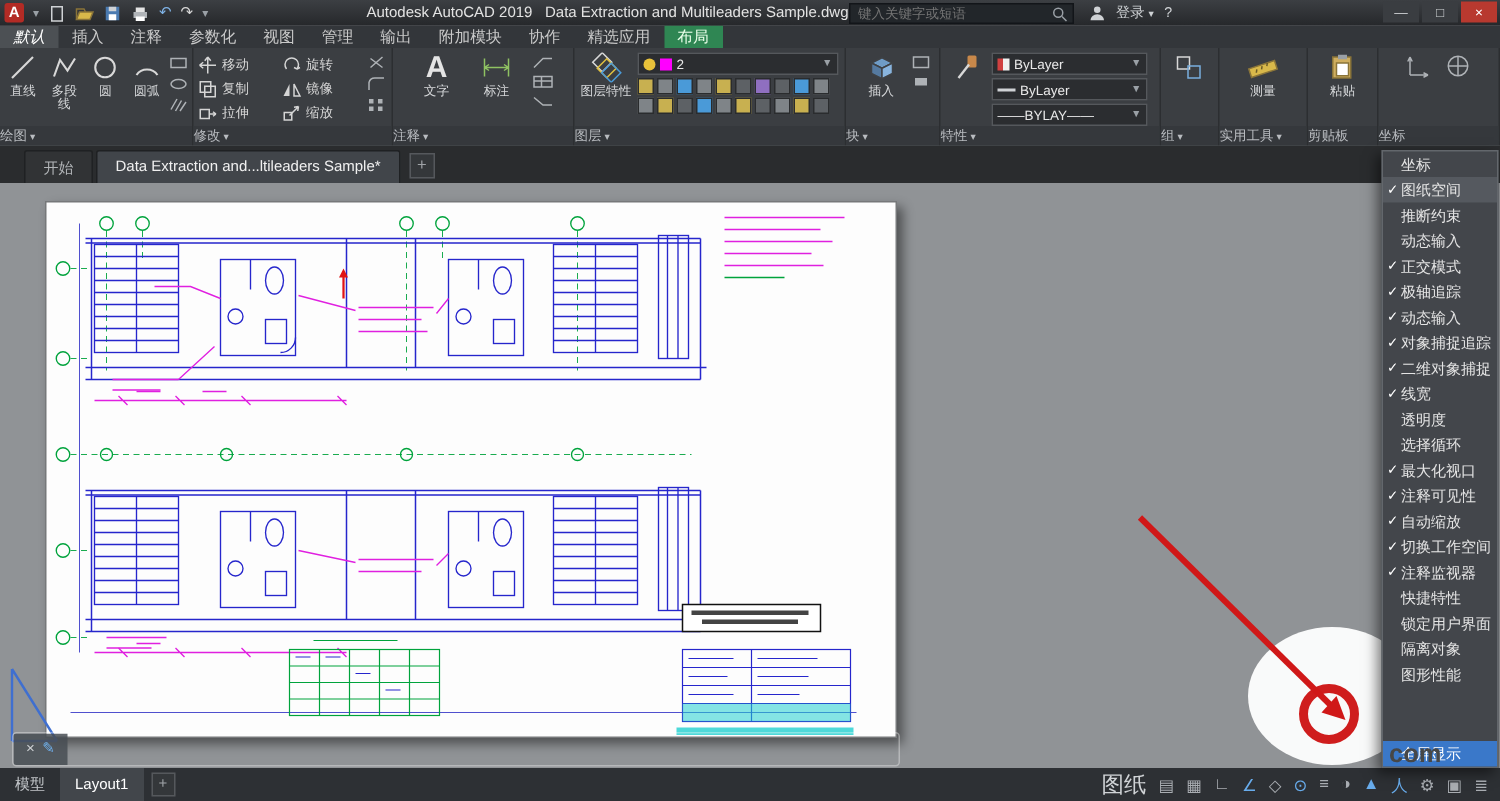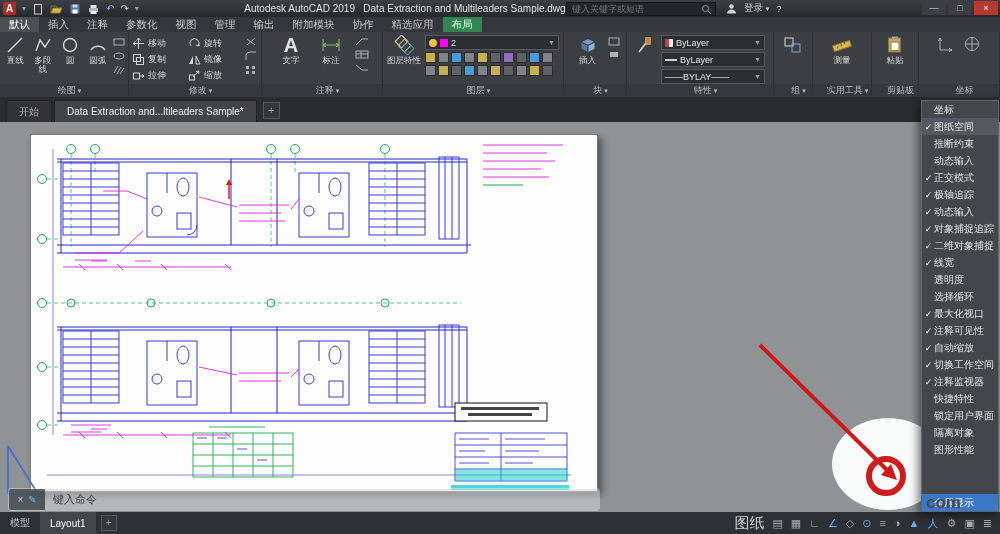--- a/index.html
+++ b/index.html
@@ -21,43 +21,43 @@
   .search input{flex:1;background:transparent;border:none;outline:none;color:#9aa0a6;font-size:9px;min-width:0;}
   .account{position:absolute;left:726px;top:2px;display:flex;gap:7px;align-items:center;font-size:9.5px;color:#cfd2d5;}
   .winbtns{position:absolute;right:2px;top:1px;display:flex;gap:2px;}
   .wbtn{width:24px;height:14px;background:#3a3d41;color:#cfd2d5;font-size:9px;line-height:14px;text-align:center;}
   .wbtn.close{background:#b8392f;color:#fff;}
 
   
   .tabrow{position:absolute;top:17px;left:0;width:100%;height:15px;background:#33363a;z-index:39;
     display:flex;color:#c9c9c9;font-size:10.5px;}
   .rtab{padding:1px 9px 0 9px;white-space:nowrap;}
-  .rtab.active{background:#4c5054;color:#fff;}
+  .rtab.active{background:#4c5054;color:#fff;font-style:italic;}
   .rtab.green{background:#2f8653;color:#eaffea;}
 
   
   .ribbon{position:absolute;top:32px;left:0;width:100%;height:65px;background:#3b3e42;z-index:38;display:flex;}
   .panel{height:100%;border-right:1px solid #2c2e31;display:flex;flex-direction:column;flex:0 0 auto;}
   .pbody{flex:1;display:flex;align-items:flex-start;padding:3px 3px 0 3px;gap:3px;}
-  .pl{height:13px;font-size:9px;color:#b9bcc0;text-align:center;line-height:13px;background:#35383c;white-space:nowrap;overflow:hidden;padding-left:11px;}
+  .pl{height:13px;font-size:9px;color:#b9bcc0;text-align:left;line-height:13px;background:#35383c;white-space:nowrap;overflow:hidden;}
   .pl.c::after{content:" ▾";font-size:7px;}
   .tool-big{width:30px;display:flex;flex-direction:column;align-items:center;color:#d6d8da;font-size:8.5px;gap:1px;text-align:center;line-height:9px;}
   .minicol{display:flex;flex-direction:column;gap:4px;padding-top:2px;color:#aeb2b6;}
   .mgrid{display:grid;grid-template-columns:54px 54px;grid-auto-rows:16px;font-size:9px;color:#d5d5d5;column-gap:2px;}
   .mcell{display:flex;align-items:center;gap:3px;white-space:nowrap;}
   .drop{background:#2b2d30;border:1px solid #55585c;color:#e8e8e8;font-size:9px;height:13px;
     display:flex;align-items:center;gap:3px;padding:0 3px;}
   .drop .dcar{margin-left:auto;font-size:7px;color:#9aa0a6;}
   .sw{width:8px;height:8px;display:inline-block;}
   .lrow{display:flex;gap:2px;margin-top:2px;}
   .lsq{width:9px;height:9px;border:1px solid #2a2c2e;}
 
   
   .filetabs{position:absolute;top:97px;left:0;width:100%;height:25px;background:#2a2c2e;z-index:37;
-    display:flex;align-items:flex-end;padding-left:6px;box-sizing:border-box;}
+    display:flex;align-items:flex-end;padding-left:16px;box-sizing:border-box;}
   .ftab{height:21px;padding:0 12px;font-size:10px;color:#b0b3b6;background:#313335;
     border:1px solid #1f2123;border-bottom:none;display:flex;align-items:center;border-radius:2px 2px 0 0;margin-right:2px;white-space:nowrap;}
   .ftab.active{background:#41454a;color:#f0f0f0;}
   .newtab{width:15px;height:15px;margin:0 0 3px 4px;color:#9fa3a7;border:1px solid #55585c;background:#34373a;
     font-size:11px;line-height:14px;text-align:center;}
 
   
   .canvas{position:absolute;top:122px;left:0;width:1000px;height:390px;background:#909396;z-index:1;overflow:hidden;}
   .paper{position:absolute;left:30px;top:12px;width:566px;height:356px;background:#fdfdfd;
     border:1px solid #76787a;box-shadow:4px 4px 7px rgba(0,0,0,.45);}
@@ -580,21 +580,20 @@
     <svg class="ucs" width="40" height="60">
       <path d="M6,56 V8 M6,56 H36 M6,8 L36,56" fill="none" stroke="#3f6fd0" stroke-width="1.6"></path>
     </svg>
   </div>
 
   <div class="cmdbar">
     <div class="cmd-left">
       <span>×</span>
       <span class="pen">✎</span>
     </div>
-    <div class="cmd-input">键入命令</div>
   </div>
 
   <div class="statusmenu">
     <div class="mi">
         <span class="chk"></span>
         <span>坐标</span>
       </div>
     <div class="mi hov">
         <span class="chk">✓</span>
         <span>图纸空间</span>

